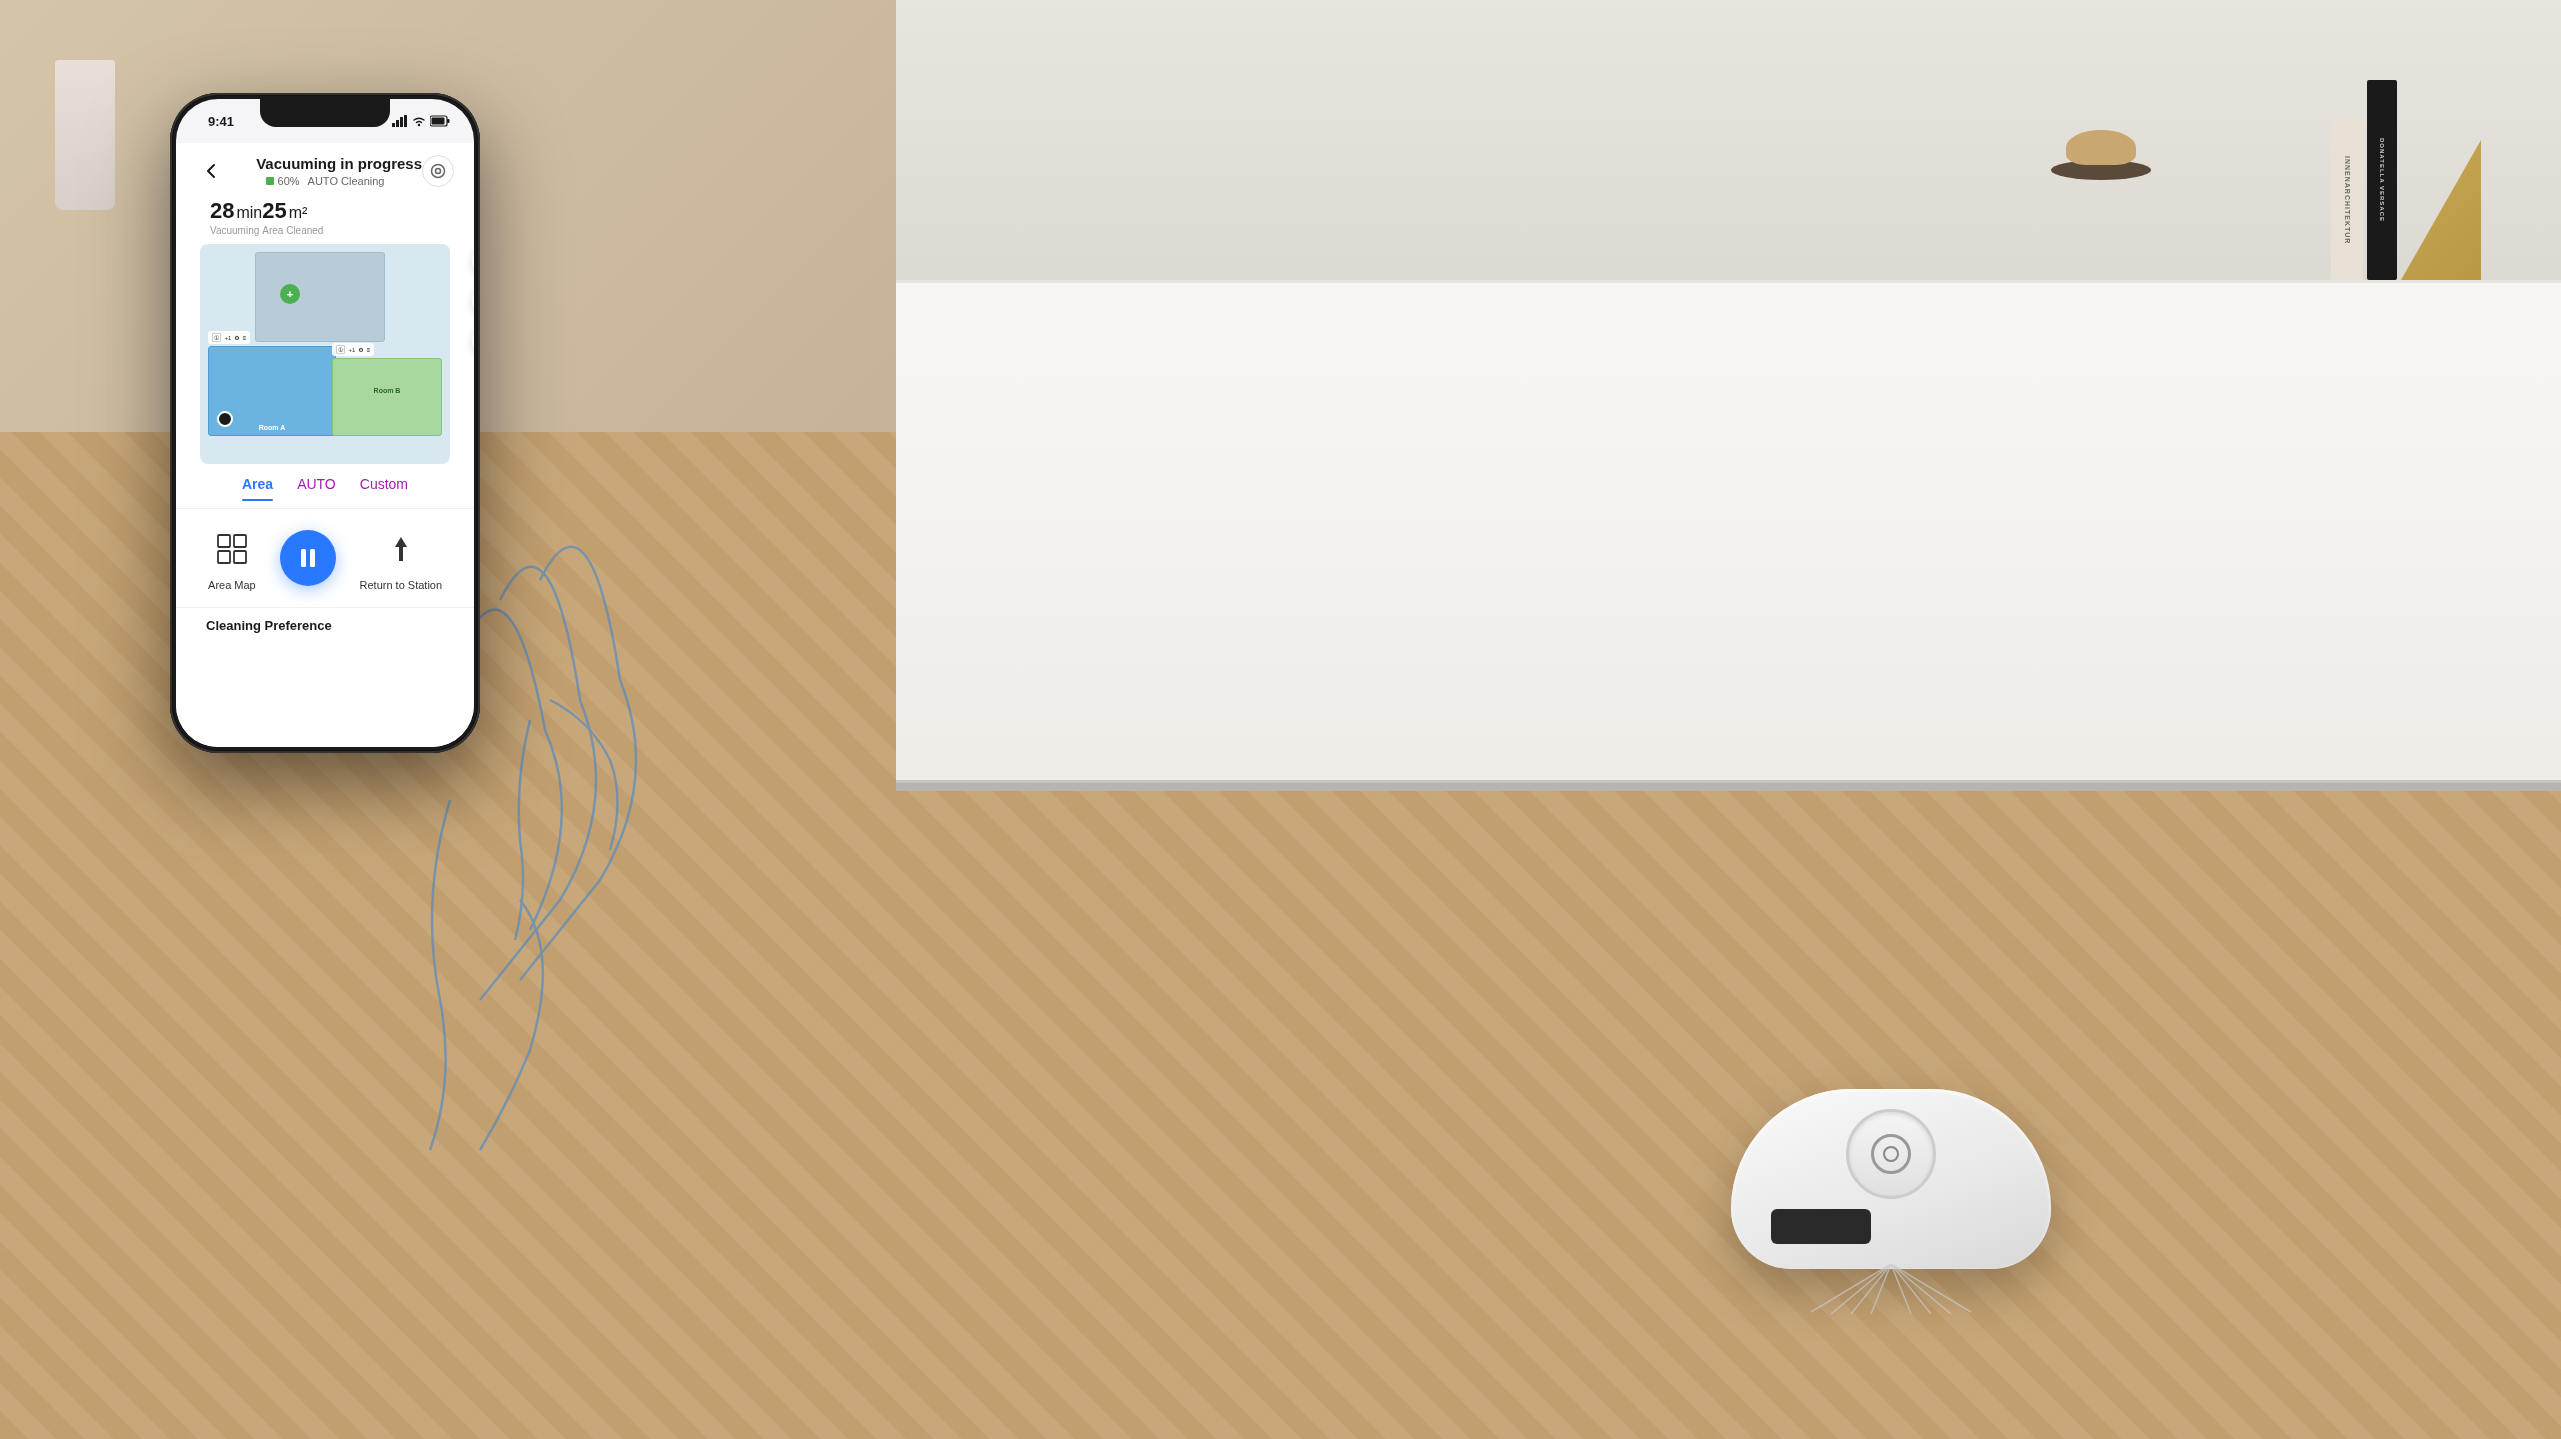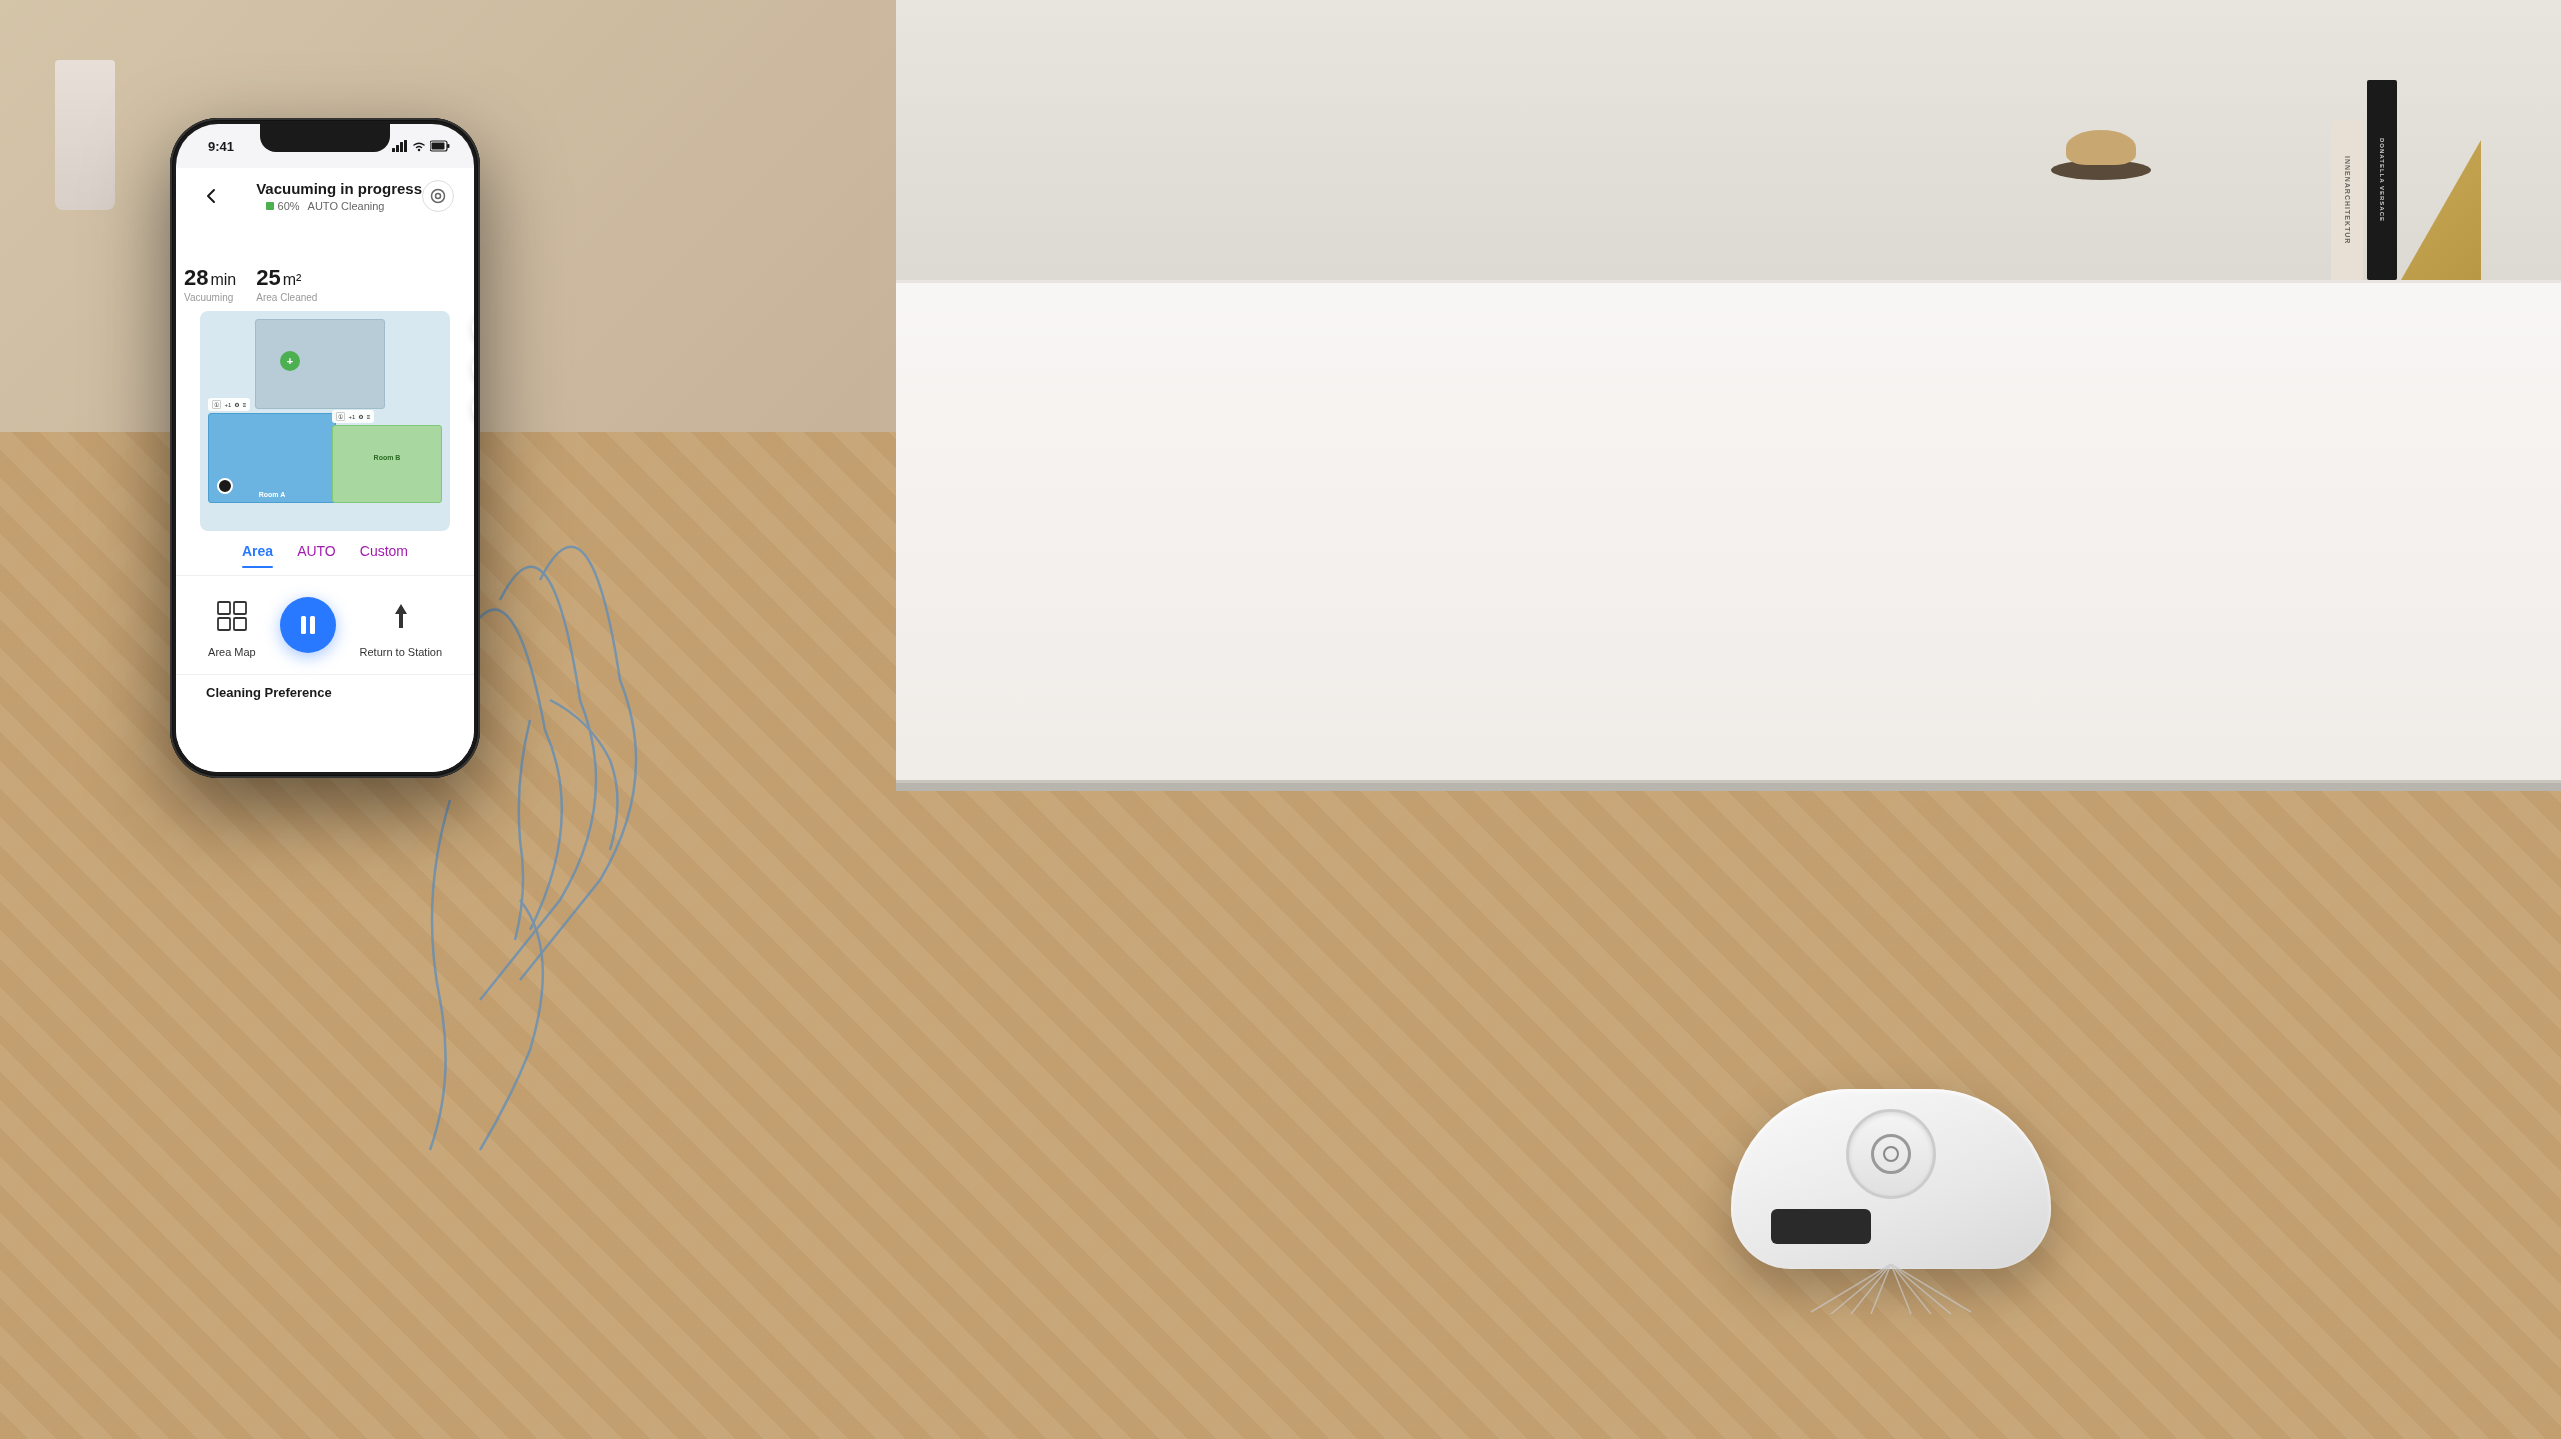--- a/index.html
+++ b/index.html
@@ -130,21 +130,21 @@
       position: absolute;
       bottom: 180px;
       right: 600px;
       width: 320px;
       height: 240px;
     }
 
     
     .phone-container {
       position: absolute;
-      top: 58px;
+      top: 33px;
       left: 140px;
       width: 380px;
       height: 1300px;
     }
 
     
     .phone-device {
       position: absolute;
       top: 60px;
       left: 30px;
@@ -278,23 +278,21 @@
       border: 1.5px solid #ddd;
       border-radius: 50%;
       display: flex;
       align-items: center;
       justify-content: center;
     }
 
     
     .stats-row {
       display: flex;
-      padding: 4px 8px 8px;
-      gap: 20px;
-      margin-top: 42px;
+      padding: 4px 34px 8px;
     }
 
     .stat-item {
       display: flex;
       flex-direction: column;
     }
 
     .stat-value {
       font-size: 22px;
       font-weight: 700;

